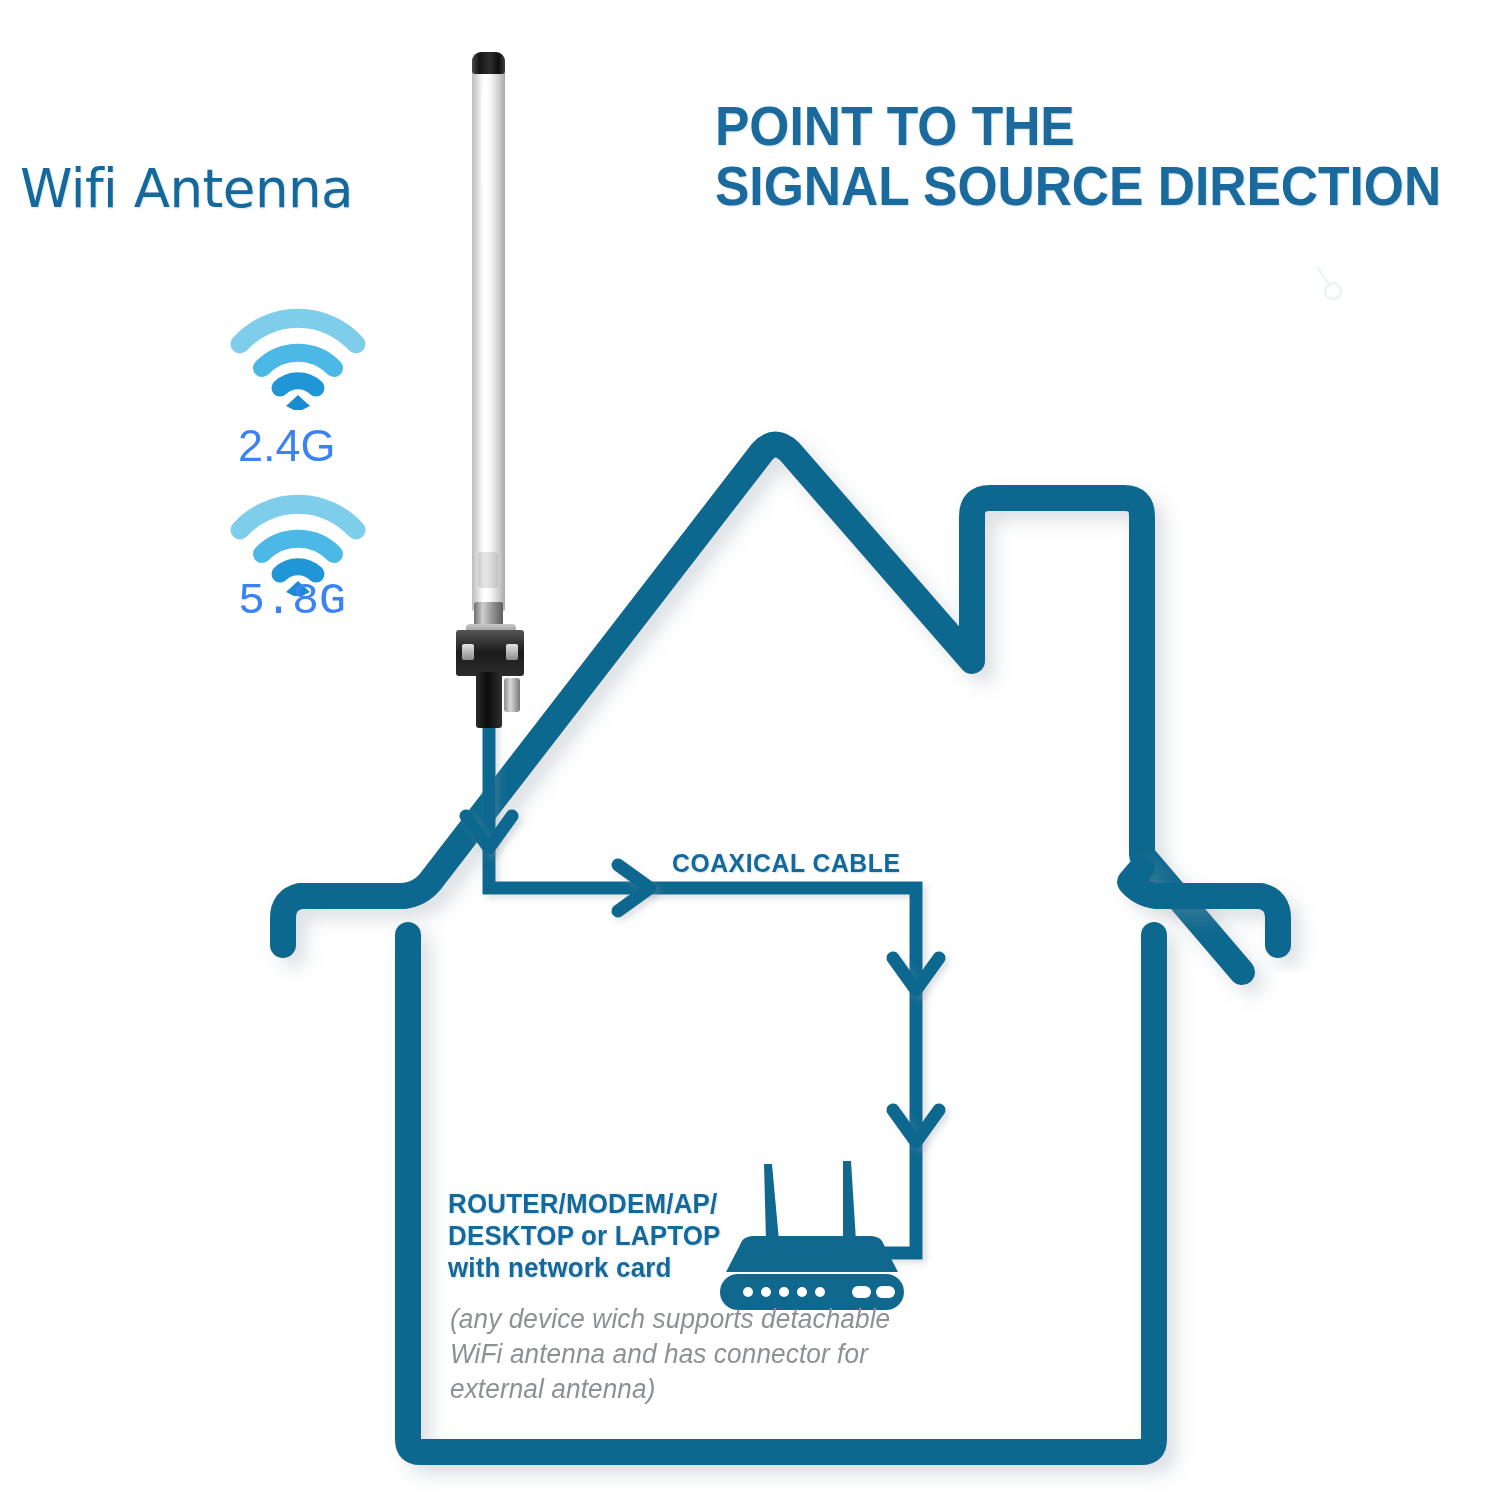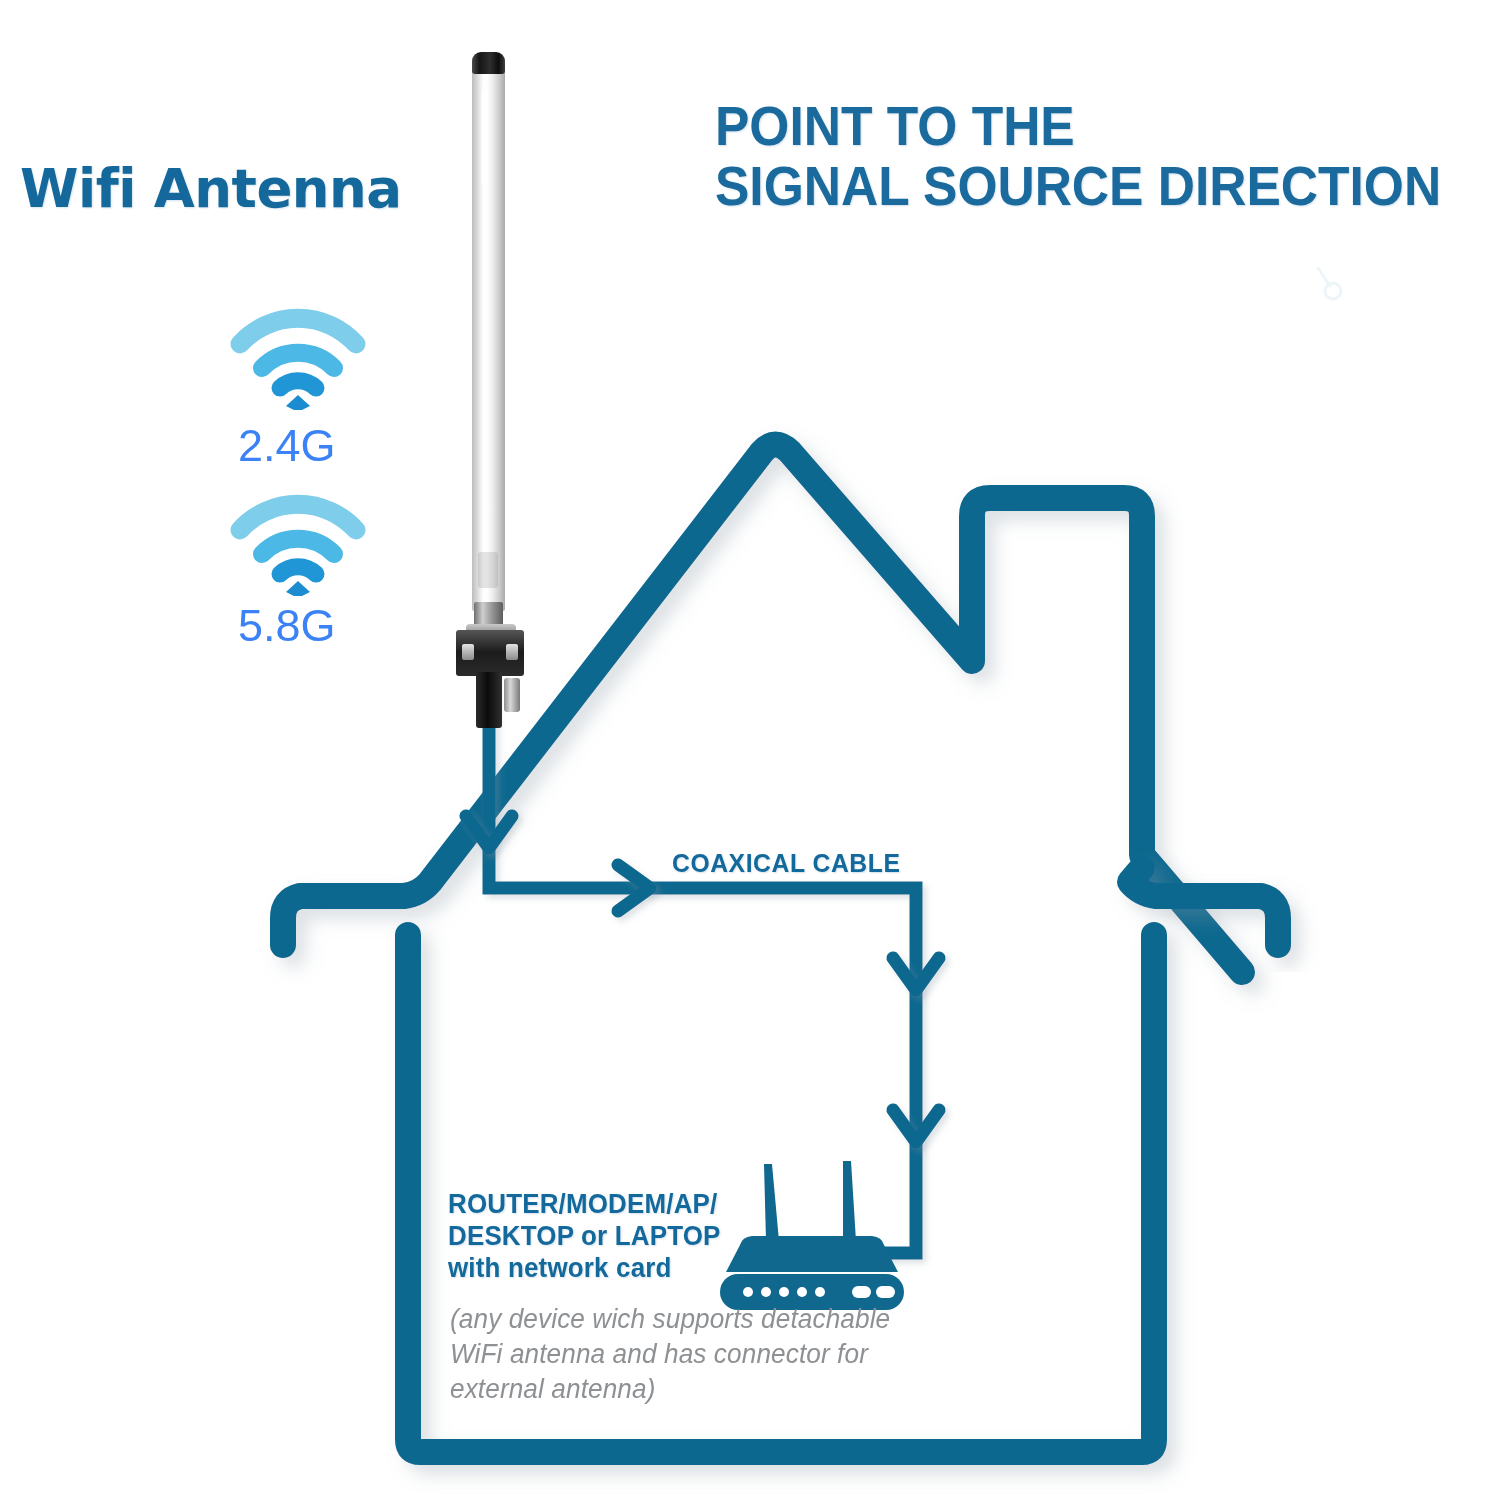--- a/index.html
+++ b/index.html
@@ -16,21 +16,21 @@
     font-family: "Liberation Sans", sans-serif;
   }
 
   
   #wifi-antenna-label {
     position: absolute;
     left: 20px;
     top: 158px;
     font-family: "DejaVu Sans", sans-serif;
     font-size: 53px;
-    font-weight: bold;
+    font-weight: normal;
     color: #14689b;
     letter-spacing: -0.5px;
     white-space: nowrap;
     text-shadow: 1px 1px 2px rgba(210,225,235,0.9);
   }
 
   #headline {
     position: absolute;
     left: 715px;
     top: 96px;
@@ -49,21 +49,21 @@
 
   
   .band-label {
     position: absolute;
     font-family: "Liberation Sans", sans-serif;
     font-size: 45px;
     color: #3b82f6;
     letter-spacing: 0px;
   }
   #band-24-label { left: 238px; top: 420px; }
-  #band-58-label { left: 238px; top: 600px; }
+  #band-58-label { left: 238px; top: 576px; font-family: Liberation Mono, monospace; }
 
   .wifi-icon { position: absolute; }
   #wifi-icon-24 { left: 228px; top: 300px; }
   #wifi-icon-58 { left: 228px; top: 486px; }
 
   
   #antenna-group {
     position: absolute;
     left: 460px;
     top: 52px;

